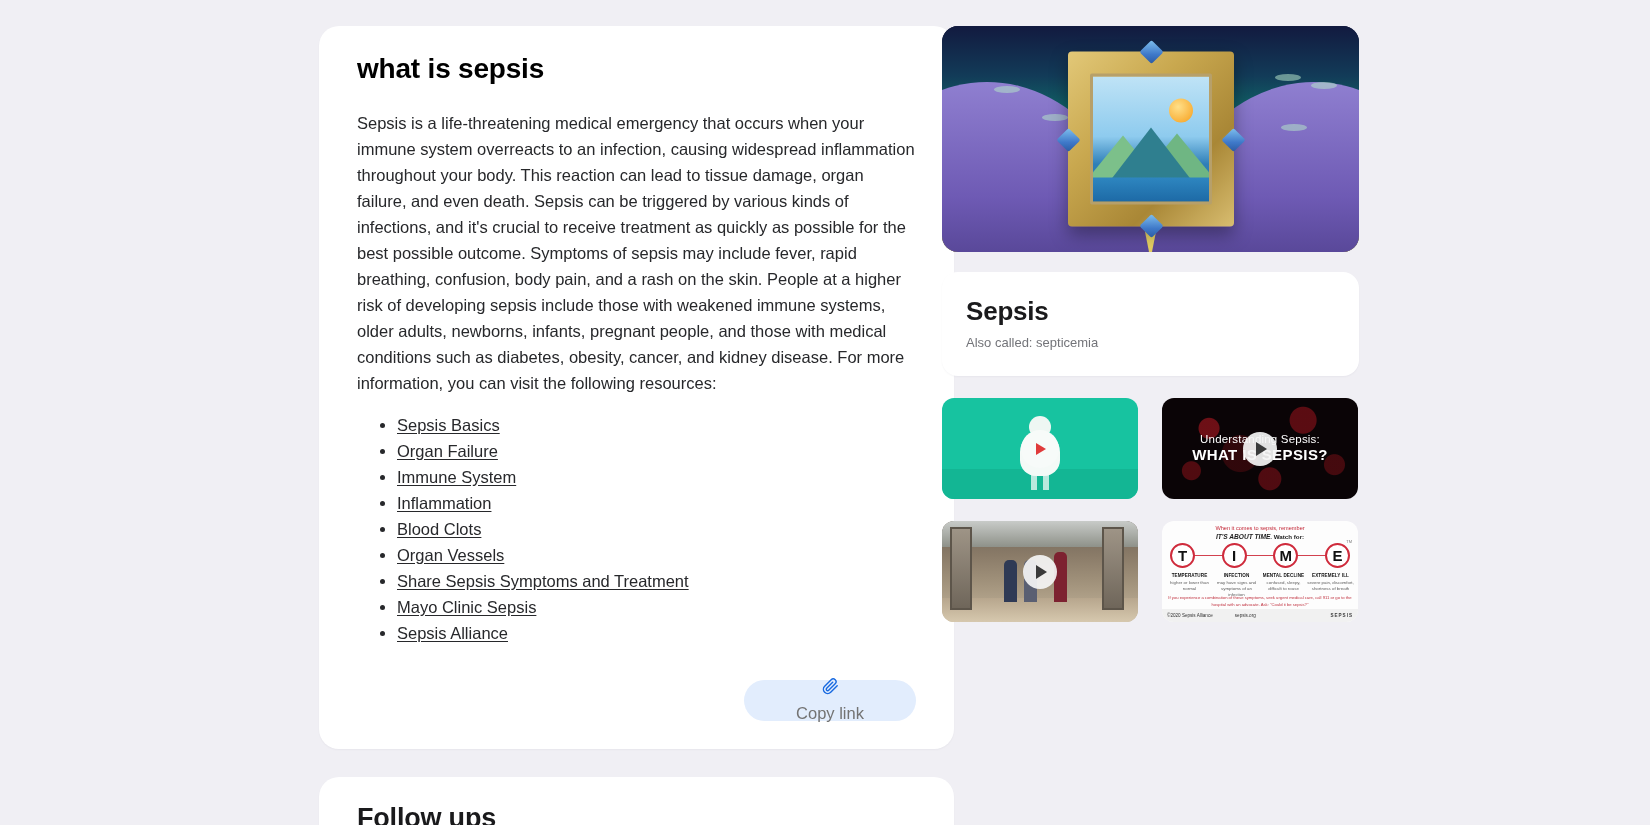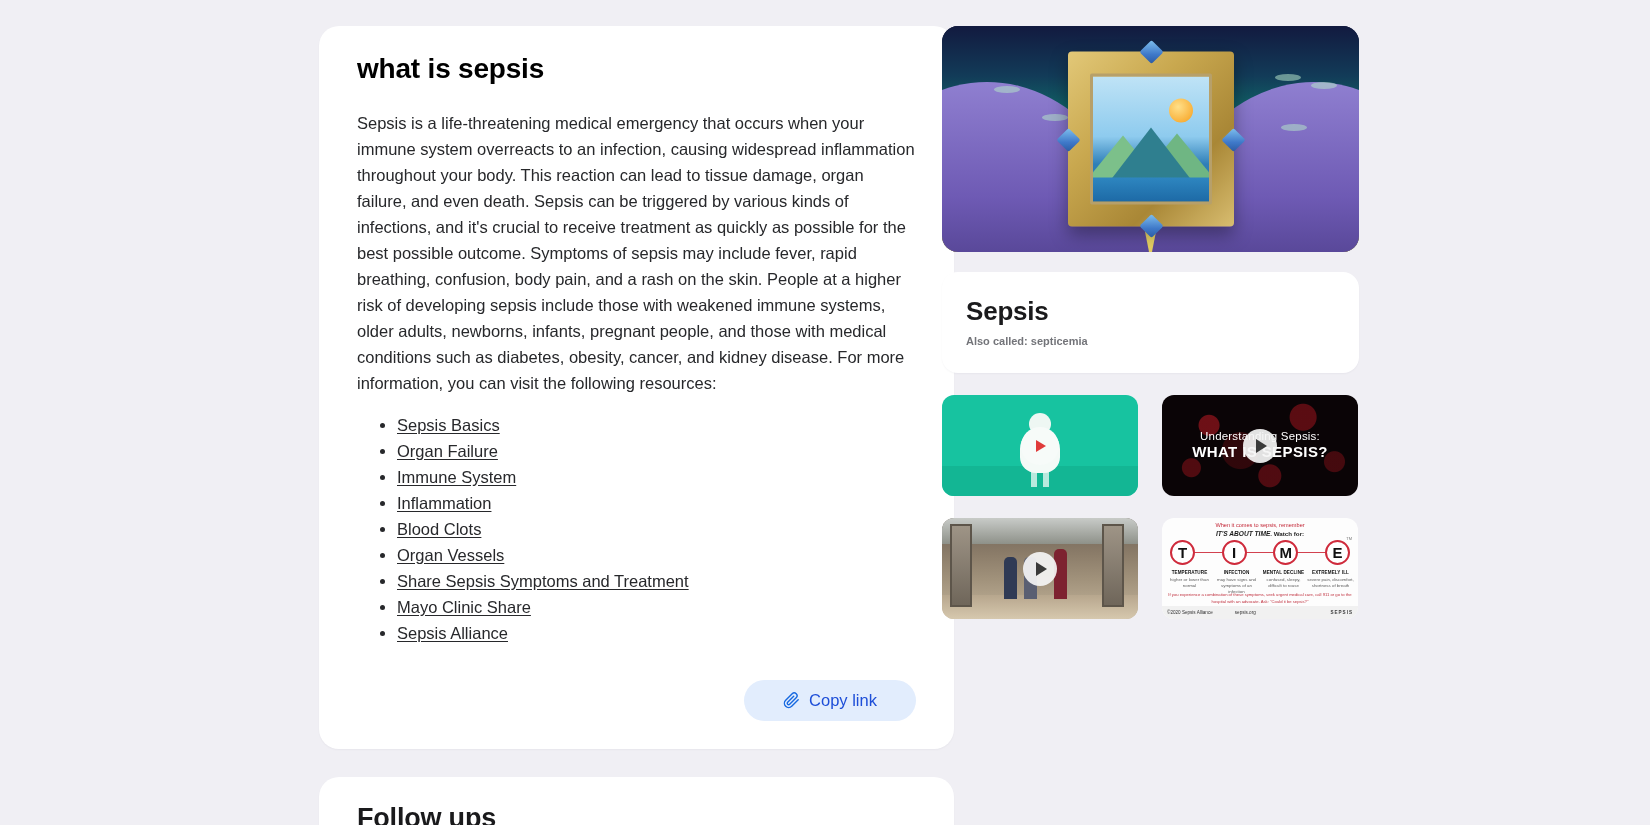--- a/index.html
+++ b/index.html
@@ -80,22 +80,23 @@
     padding: 0 24px;
     border: none;
     border-radius: 21px;
     font-family: "Liberation Sans", sans-serif;
     font-size: 16.5px;
     cursor: pointer;
     white-space: nowrap;
   }
   .btn-secondary {
     background: #e2edfd;
-    color: #1d4ed8;
+    color: #737373;
     min-width: 172px;
+    flex-direction: column;
   }
   .btn-primary {
     background: #0a72ed;
     color: #ffffff;
     min-width: 172px;
   }
   .btn svg { display: block; }
 
   .followups-card {
     margin-top: 28px;
@@ -218,24 +219,23 @@
     border-radius: 16px;
   }
   .entity-title {
     font-size: 26px;
     font-weight: 700;
     color: #1a1a1c;
     letter-spacing: -.2px;
     margin: 0 0 8px 0;
   }
   .entity-sub {
-    font-size: 11px;
+    font-size: 13px;
     color: #737479;
     margin: 0;
-    font-weight: bold;
   }
 
   .thumb-grid {
     margin-top: 22px;
     display: grid;
     grid-template-columns: 196px 196px;
     grid-template-rows: 101px 101px;
     gap: 22px 24px;
   }
   .thumb {
@@ -419,21 +419,21 @@
       <p class="answer-body">Sepsis is a life-threatening medical emergency that occurs when your immune system overreacts to an infection, causing widespread inflammation throughout your body. This reaction can lead to tissue damage, organ failure, and even death. Sepsis can be triggered by various kinds of infections, and it's crucial to receive treatment as quickly as possible for the best possible outcome. Symptoms of sepsis may include fever, rapid breathing, confusion, body pain, and a rash on the skin. People at a higher risk of developing sepsis include those with weakened immune systems, older adults, newborns, infants, pregnant people, and those with medical conditions such as diabetes, obesity, cancer, and kidney disease. For more information, you can visit the following resources:</p>
 
       <ul class="answer-links">
         <li><a href="#">Sepsis Basics</a></li>
         <li><a href="#">Organ Failure</a></li>
         <li><a href="#">Immune System</a></li>
         <li><a href="#">Inflammation</a></li>
         <li><a href="#">Blood Clots</a></li>
         <li><a href="#">Organ Vessels</a></li>
         <li><a href="#">Share Sepsis Symptoms and Treatment</a></li>
-        <li><a href="#">Mayo Clinic Share</a></li>
+        <li><a href="#">Mayo Clinic Sepsis</a></li>
         <li><a href="#">Sepsis Alliance</a></li>
       </ul>
 
       <div class="actions">
         <button class="btn btn-secondary">
           <span>
             <svg width="17" height="17" viewBox="0 0 24 24" fill="none" stroke="#1769e0" stroke-width="2" stroke-linecap="round" stroke-linejoin="round">
               <path d="M21.44 11.05l-9.19 9.19a6 6 0 0 1-8.49-8.49l9.19-9.19a4 4 0 0 1 5.66 5.66l-9.2 9.19a2 2 0 0 1-2.83-2.83l8.49-8.48"></path>
             </svg>
           </span>

